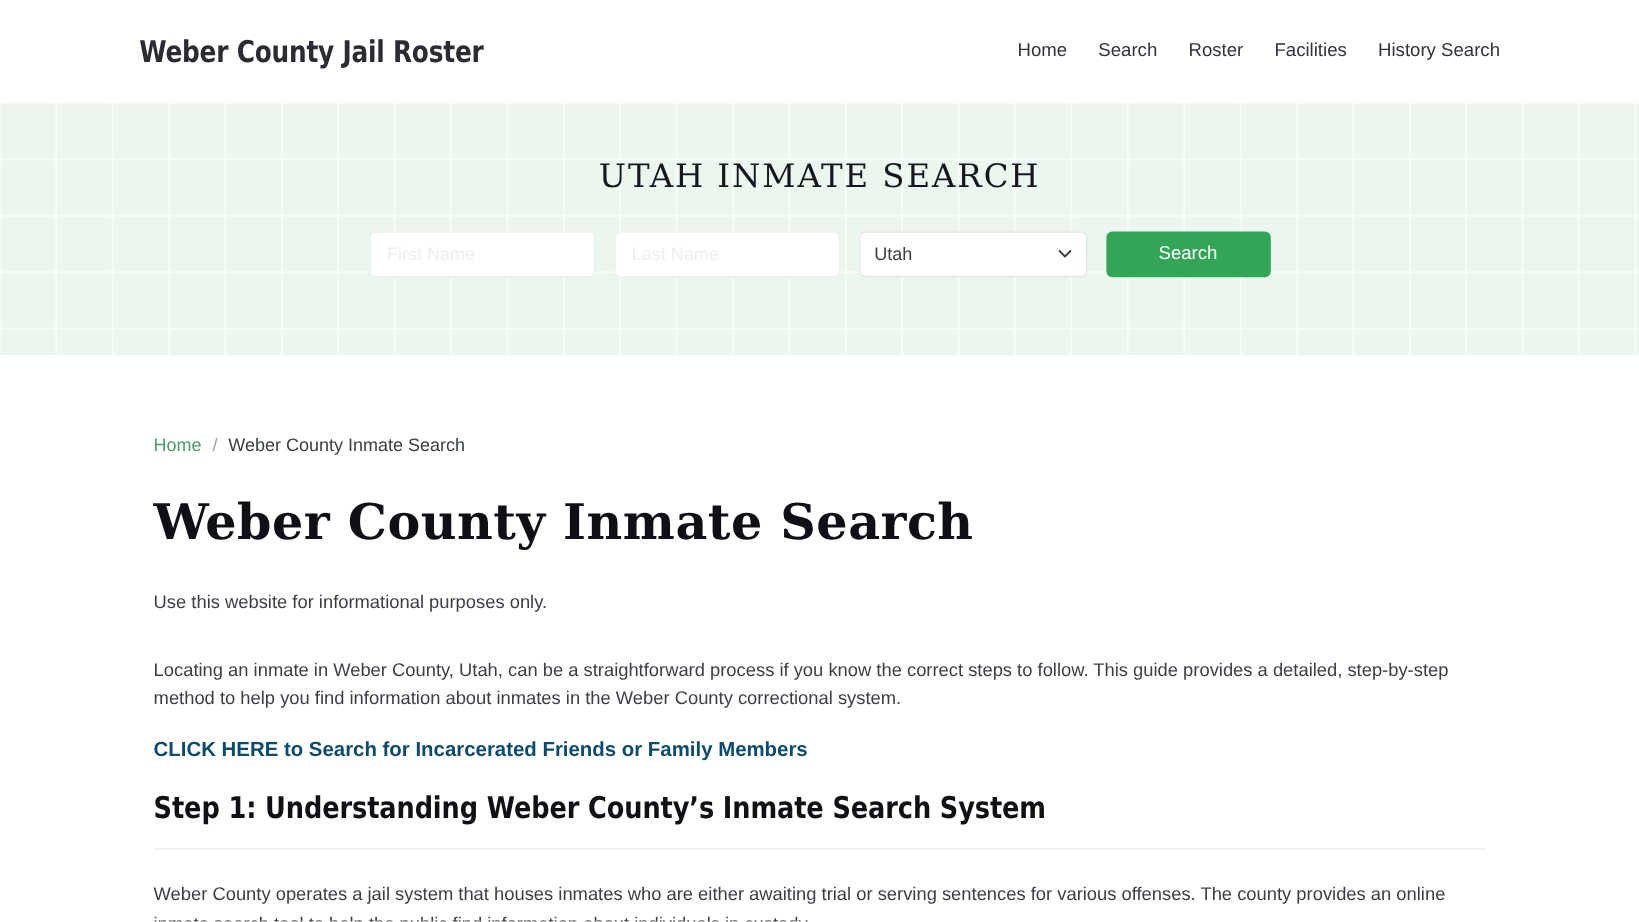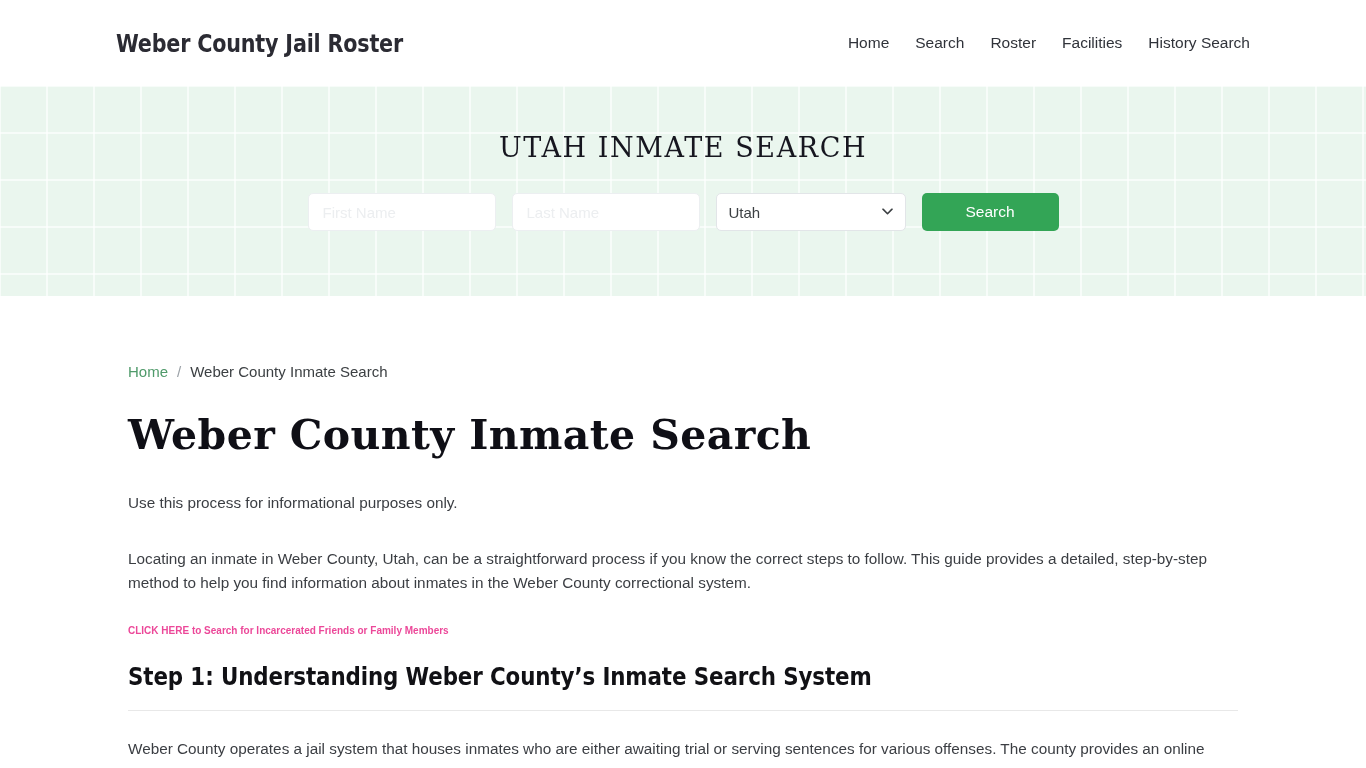--- a/index.html
+++ b/index.html
@@ -155,24 +155,24 @@
     font-size: 15.3px;
     line-height: 24px;
     color: #3b3e43;
     margin: 32px 0 0 0;
     max-width: 1110px;
   }
   .body-text.tight { }
 
   .cta-link {
     display: inline-block;
-    margin-top: 30px;
-    font-size: 10px;
-    font-weight: 700;
-    color: #ec4899;
+    margin-top: 20px;
+    font-size: 17px;
+    font-weight: 700;
+    color: #0c4a6e;
     text-decoration: none;
   }
 
   .step-heading {
     font-family: "DejaVu Sans Condensed", "Liberation Sans Narrow", "Liberation Sans", sans-serif;
     font-weight: 700;
     font-size: 25px;
     color: #111115;
     margin: 24px 0 0 0;
     letter-spacing: -0.1px;
@@ -231,21 +231,21 @@
 <main class="content">
 
   <div class="breadcrumb">
     <a class="breadcrumb-link" href="#">Home</a>
     <span class="breadcrumb-sep">/</span>
     <span class="breadcrumb-current">Weber County Inmate Search</span>
   </div>
 
   <h1 class="page-title">Weber County Inmate Search</h1>
 
-  <p class="body-text">Use this process for informational purposes only.</p>
+  <p class="body-text">Use this website for informational purposes only.</p>
 
   <p class="body-text tight">Locating an inmate in Weber County, Utah, can be a straightforward process if you know the correct steps to follow. This guide provides a detailed, step-by-step method to help you find information about inmates in the Weber County correctional system.</p>
 
   <a class="cta-link" href="#">CLICK HERE to Search for Incarcerated Friends or Family Members</a>
 
   <h2 class="step-heading">Step 1: Understanding Weber County’s Inmate Search System</h2>
 
   <hr class="divider">
 
   <p class="section-body">Weber County operates a jail system that houses inmates who are either awaiting trial or serving sentences for various offenses. The county provides an online inmate search tool to help the public find information about individuals in custody.</p>

